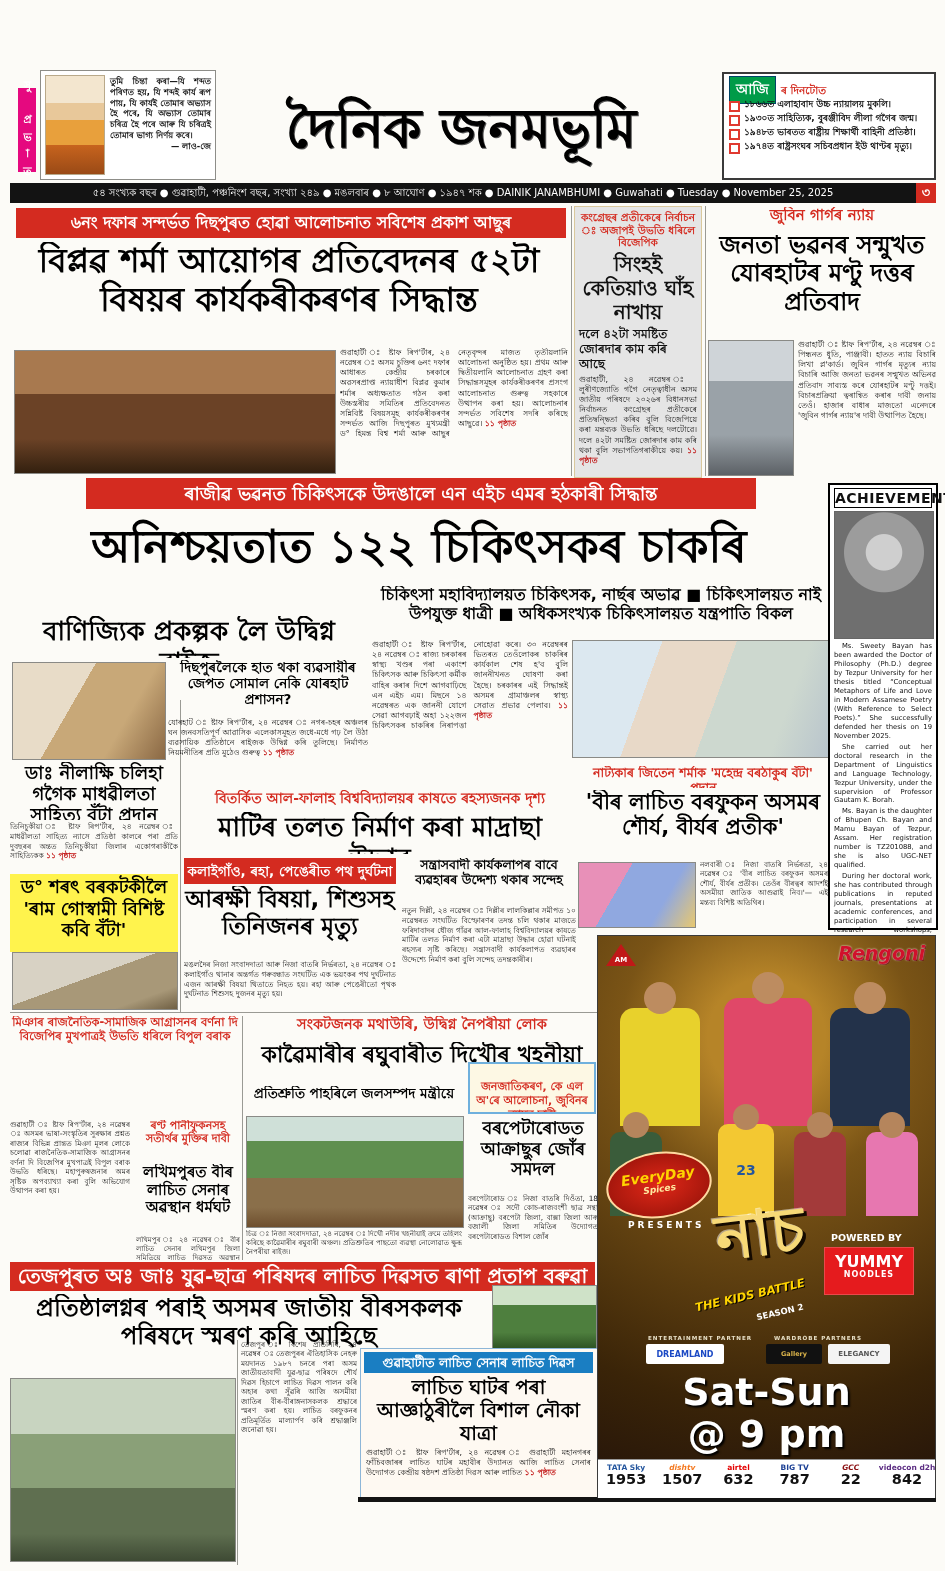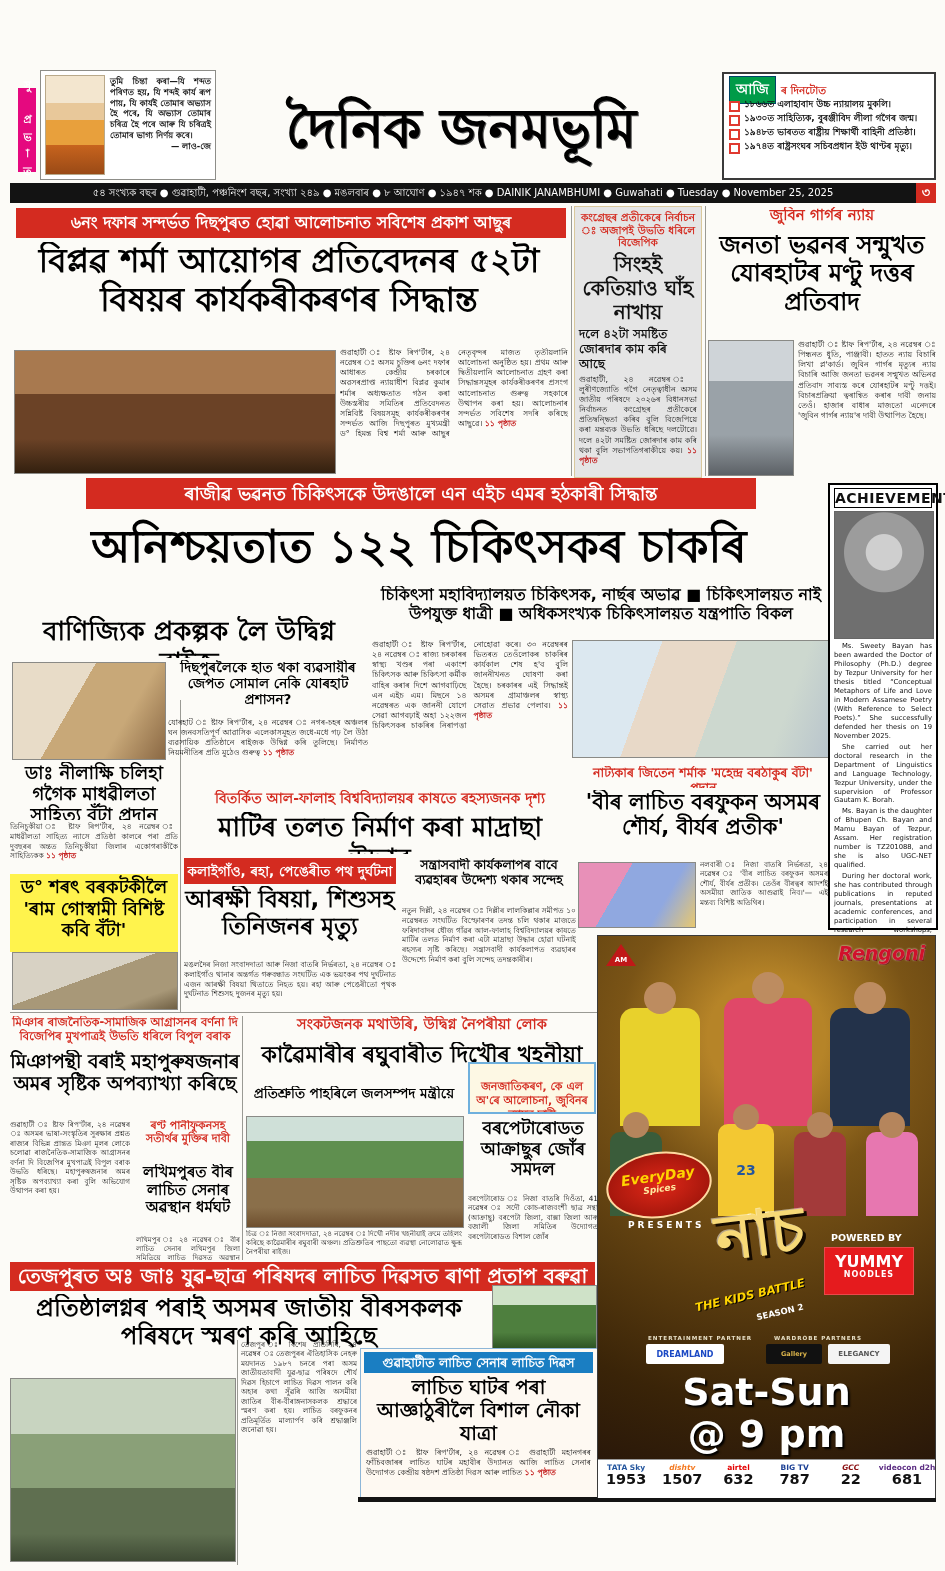--- a/index.html
+++ b/index.html
@@ -237,36 +237,35 @@
   <div class="bd" style="left:402px;top:906px;width:174px;height:104px;font-size:7.5px;">নতুন দিল্লী, ২৪ নৱেম্বৰ ঃ দিল্লীৰ লালকিল্লাৰ সমীপত ১০ নৱেম্বৰত সংঘটিত বিস্ফোৰণৰ তদন্ত চলি থকাৰ মাজতে ফৰিদাবাদৰ ধৌজ গাঁৱৰ আল-ফালাহ বিশ্ববিদ্যালয়ৰ কাষতে মাটিৰ তলত নিৰ্মাণ কৰা এটা মাদ্ৰাছা উদ্ধাৰ হোৱা ঘটনাই ৰহস্যৰ সৃষ্টি কৰিছে। সন্ত্ৰাসবাদী কাৰ্যকলাপত ব্যৱহাৰৰ উদ্দেশ্যে নিৰ্মাণ কৰা বুলি সন্দেহ তদন্তকাৰীৰ।</div>
 
   <div class="kick" style="left:578px;top:766px;width:250px;height:22px;font-size:12.5px;">নাট্যকাৰ জিতেন শৰ্মাক 'মহেন্দ্ৰ বৰঠাকুৰ বঁটা' প্ৰদান</div>
   <div class="hl" style="left:578px;top:790px;width:250px;height:68px;font-size:21px;">'বীৰ লাচিত বৰফুকন অসমৰ শৌৰ্য, বীৰ্যৰ প্ৰতীক'</div>
   <div class="ph p-jiten" style="left:578px;top:862px;width:116px;height:64px;"></div>
   <div class="bd" style="left:700px;top:860px;width:128px;height:68px;font-size:7.3px;">নলবাৰী ঃ নিজা বাতৰি নিৰ্ভৰতা, ২৪ নৱেম্বৰ ঃ 'বীৰ লাচিত বৰফুকন অসমৰ শৌৰ্য, বীৰ্যৰ প্ৰতীক। তেওঁৰ বীৰত্বৰ আদৰ্শই অসমীয়া জাতিক আগুৱাই নিব।'— এই মন্তব্য বিশিষ্ট অতিথিৰ।</div>
 
   <div class="hline" style="left:10px;top:1012px;width:588px;"></div>
 
   <div class="kick" style="left:10px;top:1016px;width:230px;height:32px;font-size:11.5px;">মিঞাৰ ৰাজনৈতিক-সামাজিক আগ্ৰাসনৰ বৰ্ণনা দি বিজেপিৰ মুখপাত্ৰই উভতি ধৰিলে বিপুল বৰাক</div>
-  <div class="hl" style="left:10px;top:1050px;width:230px;height:66px;font-size:19px;">মিঞাপন্থী বৰাই মহাপুৰুষজনাৰ অমৰ সৃষ্টিক অপব্যাখ্যা কৰিছে</div>
   <div class="bd" style="left:10px;top:1120px;width:120px;height:140px;font-size:7.3px;">গুৱাহাটী ঃ ষ্টাফ ৰিপ'ৰ্টাৰ, ২৪ নৱেম্বৰ ঃ অসমৰ ভাষা-সংস্কৃতিৰ সুৰক্ষাৰ প্ৰশ্নত ৰাজ্যৰ বিভিন্ন প্ৰান্তত মিঞা মূলৰ লোকে চলোৱা ৰাজনৈতিক-সামাজিক আগ্ৰাসনৰ বৰ্ণনা দি বিজেপিৰ মুখপাত্ৰই বিপুল বৰাক উভতি ধৰিছে। মহাপুৰুষজনাৰ অমৰ সৃষ্টিক অপব্যাখ্যা কৰা বুলি অভিযোগ উত্থাপন কৰা হয়।</div>
   <div class="kick" style="left:136px;top:1120px;width:104px;height:42px;font-size:11px;">ৰণ্ট পানীফুকনসহ সতীৰ্থৰ মুক্তিৰ দাবী</div>
   <div class="hl" style="left:136px;top:1164px;width:104px;height:70px;font-size:15px;">লখিমপুৰত বীৰ লাচিত সেনাৰ অৱস্থান ধৰ্মঘট</div>
   <div class="bd" style="left:136px;top:1236px;width:104px;height:24px;font-size:7px;">লখিমপুৰ ঃ ২৪ নৱেম্বৰ ঃ বীৰ লাচিত সেনাৰ লখিমপুৰ জিলা সমিতিয়ে লাচিত দিৱসত অৱস্থান ধৰ্মঘট পালন কৰে।</div>
 
   <div class="vline" style="left:242px;top:1016px;height:244px;"></div>
   <div class="kick" style="left:246px;top:1016px;width:352px;height:24px;font-size:14.5px;">সংকটজনক মথাউৰি, উদ্বিগ্ন নৈপৰীয়া লোক</div>
   <div class="hl" style="left:246px;top:1042px;width:352px;height:40px;font-size:22px;">কাৱৈমাৰীৰ ৰঘুবাৰীত দিখৌৰ খহনীয়া</div>
   <div class="hl" style="left:246px;top:1086px;width:216px;height:26px;font-size:13.5px;">প্ৰতিশ্ৰুতি পাহৰিলে জলসম্পদ মন্ত্ৰীয়ে</div>
   <div class="ph p-erosion" style="left:246px;top:1116px;width:216px;height:110px;"></div>
   <div class="bd" style="left:246px;top:1230px;width:216px;height:28px;font-size:7px;">চিত্ৰ ঃ নিজা সংবাদদাতা, ২৪ নৱেম্বৰ ঃ দিখৌ নদীৰ খহনীয়াই ক্ৰমে তহিলং কৰিছে কাৱৈমাৰীৰ ৰঘুবাৰী অঞ্চল। প্ৰতিশ্ৰুতিৰ পাছতো ব্যৱস্থা নোলোৱাত ক্ষুব্ধ নৈপৰীয়া ৰাইজ।</div>
 
   <div class="barpeta-kick" style="left:468px;top:1062px;width:128px;height:52px;font-size:11px;padding-top:16px;box-sizing:border-box;">জনজাতিকৰণ, কে এল অ'ৰে আলোচনা, জুবিনৰ ন্যায়ৰ দাবী</div>
   <div class="hl" style="left:468px;top:1118px;width:130px;height:74px;font-size:17.5px;">বৰপেটাৰোডত আক্ৰাছুৰ জোঁৰ সমদল</div>
-  <div class="bd" style="left:468px;top:1194px;width:130px;height:64px;font-size:7.3px;">বৰপেটাৰোড ঃ নিজা বাতৰি দিওঁতা, 41 নৱেম্বৰ ঃ সদৌ কোচ-ৰাজবংশী ছাত্ৰ সন্থা (আক্ৰাছু) বৰপেটা জিলা, বাক্সা জিলা আৰু বজালী জিলা সমিতিৰ উদ্যোগত বৰপেটাৰোডত বিশাল জোঁৰ</div>
+  <div class="bd" style="left:468px;top:1194px;width:130px;height:64px;font-size:7.3px;">বৰপেটাৰোড ঃ নিজা বাতৰি দিওঁতা, 18 নৱেম্বৰ ঃ সদৌ কোচ-ৰাজবংশী ছাত্ৰ সন্থা (আক্ৰাছু) বৰপেটা জিলা, বাক্সা জিলা আৰু বজালী জিলা সমিতিৰ উদ্যোগত বৰপেটাৰোডত বিশাল জোঁৰ</div>
 
   <div class="red-banner" style="left:10px;top:1262px;width:585px;height:29px;font-size:20px;line-height:29px;">তেজপুৰত অঃ জাঃ যুৱ-ছাত্ৰ পৰিষদৰ লাচিত দিৱসত ৰাণা প্ৰতাপ বৰুৱা</div>
   <div class="hl" style="left:10px;top:1294px;width:478px;height:80px;font-size:24px;">প্ৰতিষ্ঠালগ্নৰ পৰাই অসমৰ জাতীয় বীৰসকলক পৰিষদে স্মৰণ কৰি আহিছে</div>
   <div class="ph p-rally" style="left:492px;top:1285px;width:103px;height:62px;"></div>
   <div class="ph p-statue" style="left:10px;top:1378px;width:224px;height:182px;"></div>
   <div class="vline" style="left:237px;top:1340px;height:225px;"></div>
   <div class="bd" style="left:241px;top:1340px;width:116px;height:224px;font-size:7.3px;">তেজপুৰ ঃ বিশেষ প্ৰতিনিধি, ২৪ নৱেম্বৰ ঃ তেজপুৰৰ ঐতিহাসিক নেহৰু ময়দানত ১৯৮৭ চনৰে পৰা অসম জাতীয়তাবাদী যুৱ-ছাত্ৰ পৰিষদে শৌৰ্য দিৱস হিচাপে লাচিত দিৱস পালন কৰি অহাৰ কথা সুঁৱৰি আজি অসমীয়া জাতিৰ বীৰ-বীৰাঙ্গনাসকলক শ্ৰদ্ধাৰে স্মৰণ কৰা হয়। লাচিত বৰফুকনৰ প্ৰতিমূৰ্তিত মাল্যাৰ্পণ কৰি শ্ৰদ্ধাঞ্জলি জনোৱা হয়।</div>
 
   <div class="boat-box"></div>
   <div class="boat-kick" style="left:364px;top:1352px;width:229px;height:21px;font-size:12.5px;line-height:21px;">গুৱাহাটীত লাচিত সেনাৰ লাচিত দিৱস</div>
@@ -337,18 +336,18 @@
       <div class="ch">
         <div class="logo c-big">BIG TV</div>
         <div class="num">787</div>
       </div>
       <div class="ch">
         <div class="logo c-gcc">GCC</div>
         <div class="num">22</div>
       </div>
       <div class="ch">
         <div class="logo c-vid">videocon d2h</div>
-        <div class="num">681</div>
+        <div class="num">842</div>
       </div>
     </div>
   </div>
 
 </div>
 
 </body></html>

